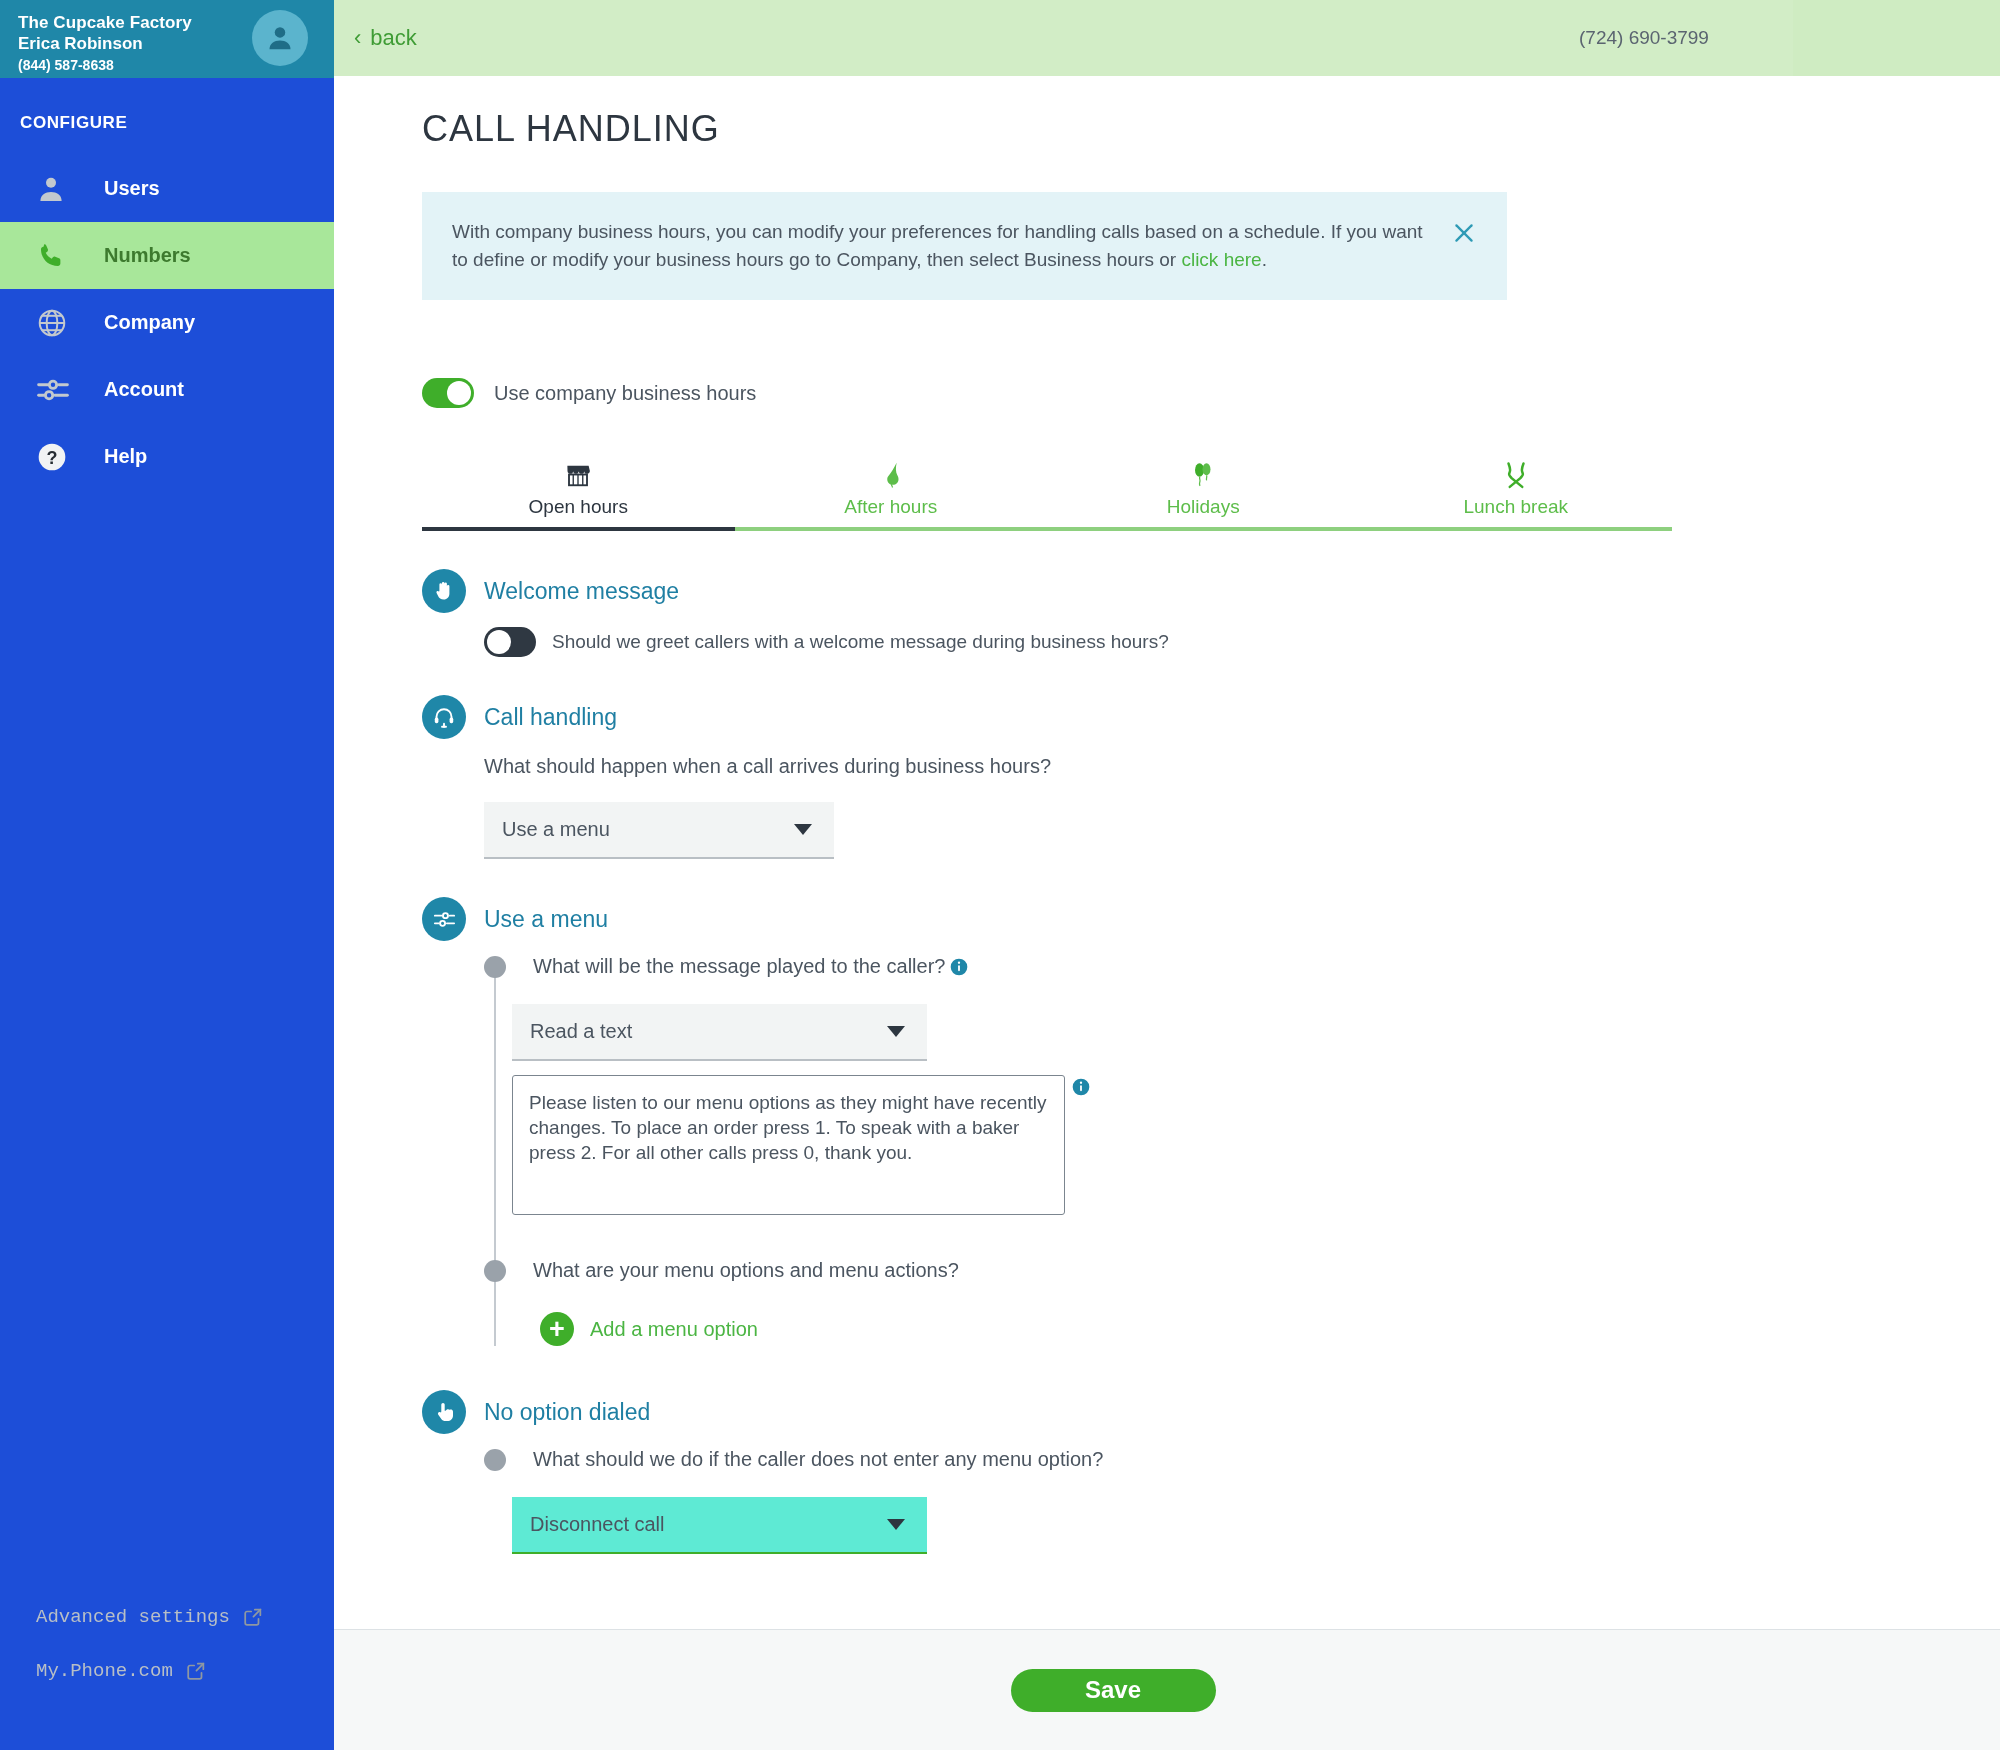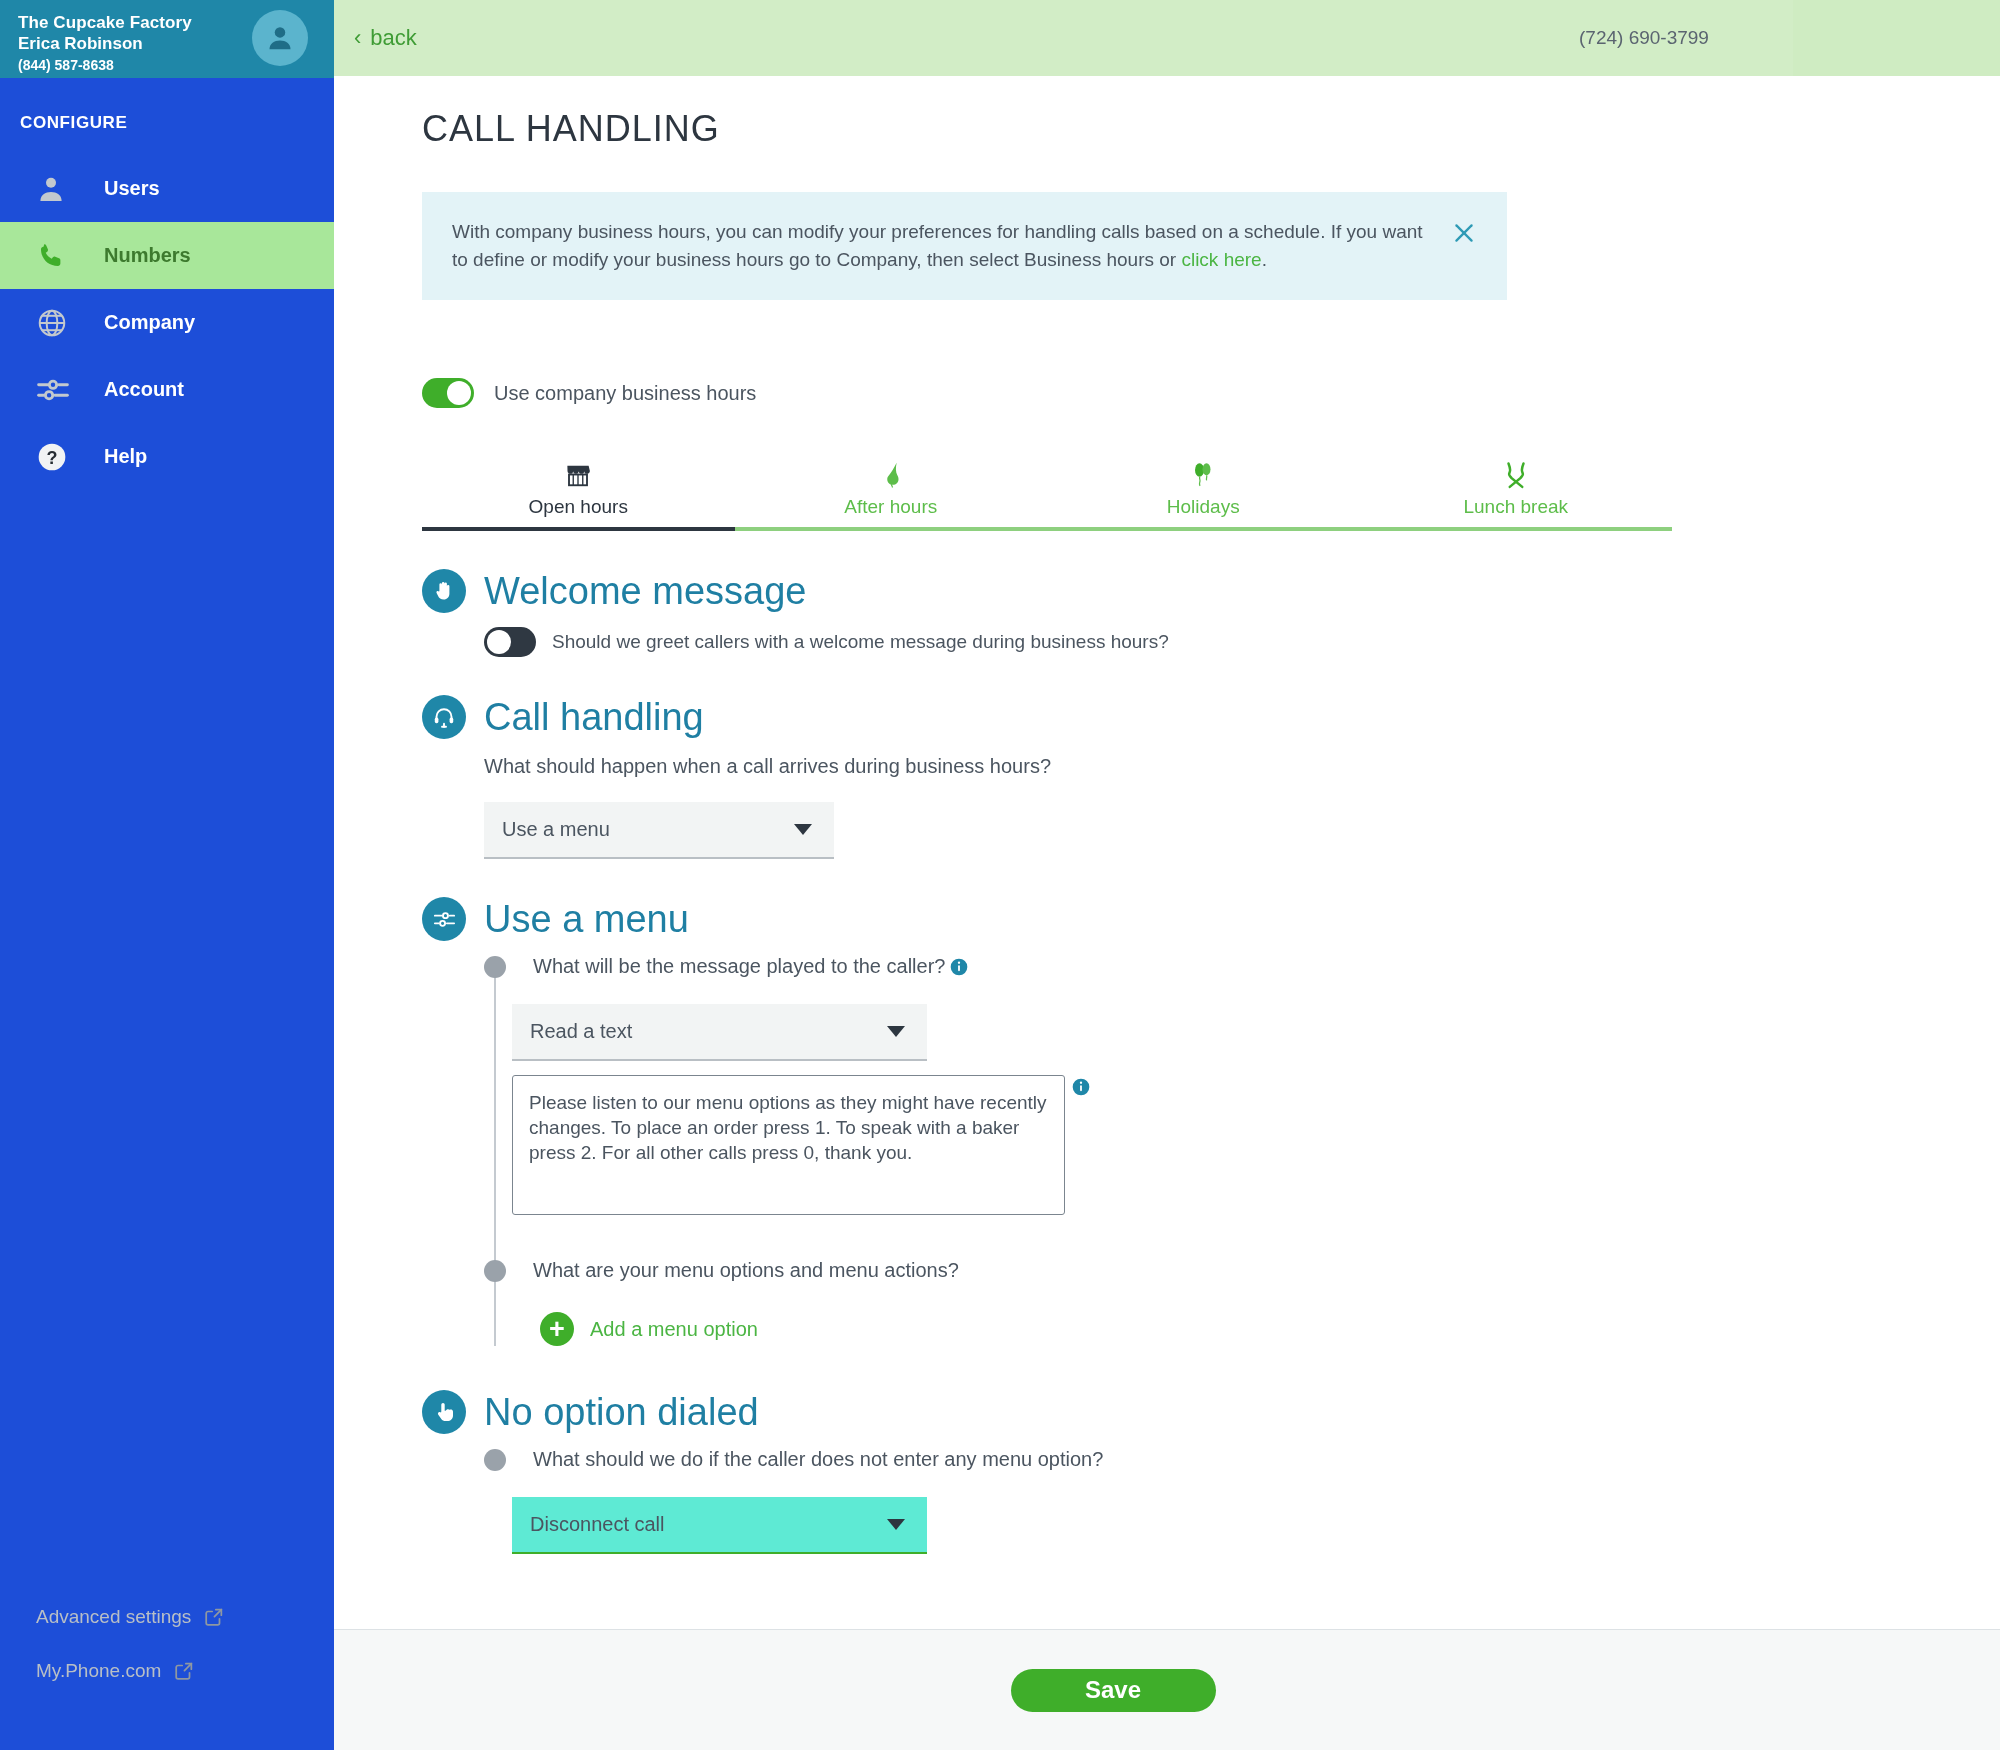--- a/index.html
+++ b/index.html
@@ -90,20 +90,21 @@
   }
   .nav-item.active { background: #a8e79a; }
   .nav-item.active .nav-label { color: #3d7a2e; }
 
   .sb-bottom {
     position: absolute;
     left: 0;
     bottom: 36px;
     width: 100%;
     padding-left: 36px;
+    font-family: Liberation Mono, monospace;
   }
   .sb-link {
     display: flex;
     align-items: center;
     color: #b8bfc6;
     font-size: 19px;
     margin-bottom: 32px;
     cursor: pointer;
   }
   .sb-link .ext { margin-left: 12px; display: flex; }
@@ -250,21 +251,21 @@
     margin-top: 38px;
   }
   .sec-badge {
     width: 44px; height: 44px;
     border-radius: 50%;
     background: #1f87a8;
     display: flex; align-items: center; justify-content: center;
     flex: 0 0 auto;
   }
   .sec-title {
-    font-size: 38px;
+    font-size: 23px;
     color: #1f7fa3;
     margin-left: 18px;
     font-weight: normal;
   }
   .sub-toggle-row {
     display: flex; align-items: center;
     margin: 14px 0 0 62px;
   }
   .sub-toggle-row .toggle-label { font-size: 19px; margin-left: 16px; }
   .sec-question {

